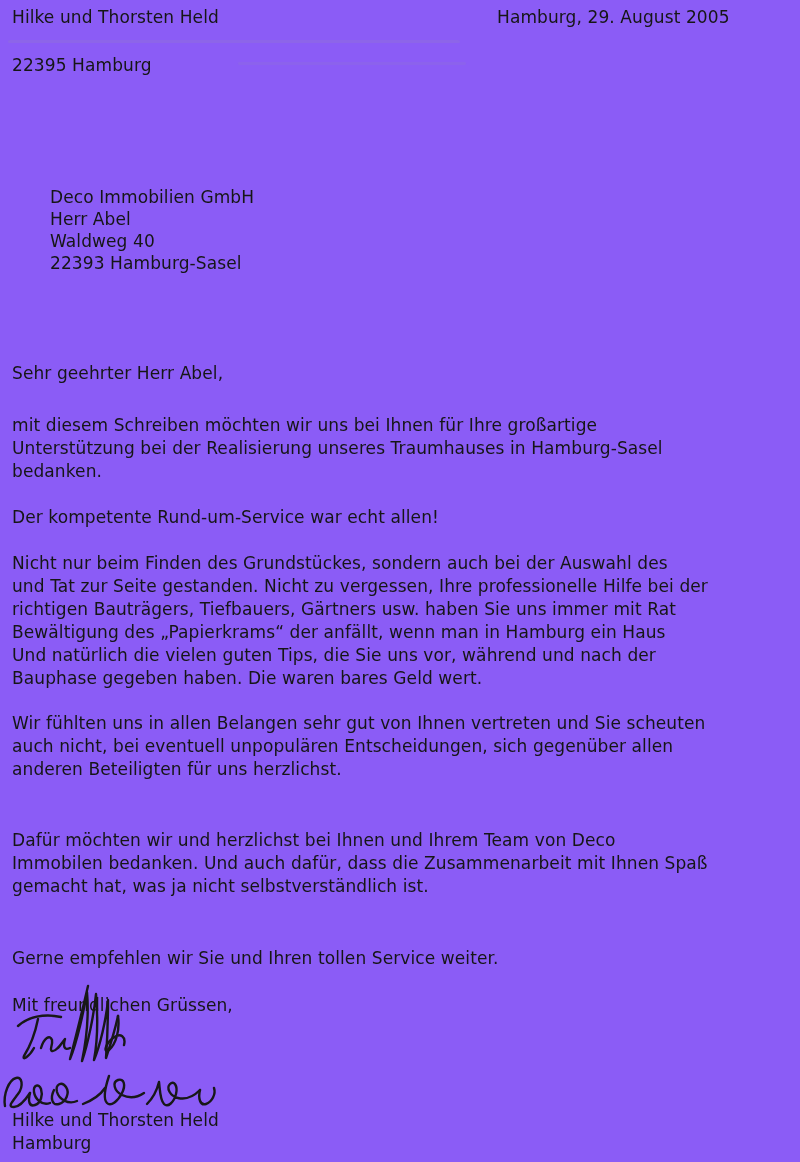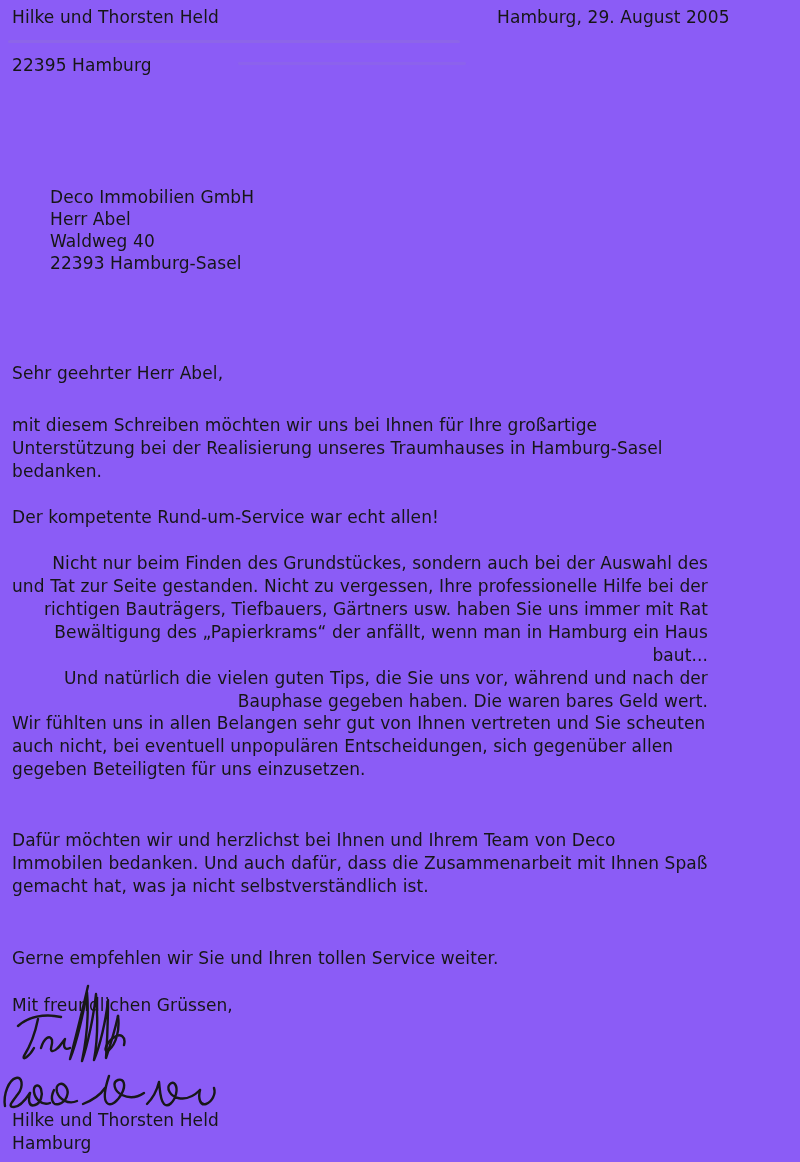--- a/index.html
+++ b/index.html
@@ -72,33 +72,32 @@
   <div class="abs" style="top:362px;">Sehr geehrter Herr Abel,</div>
 
   <div class="abs" style="top:414px;">
       <div class="line">mit diesem Schreiben möchten wir uns bei Ihnen für Ihre großartige</div>
       <div class="line">Unterstützung bei der Realisierung unseres Traumhauses in Hamburg-Sasel</div>
       <div class="line">bedanken.</div>
     </div>
   <div class="abs" style="top:506px;">
       <div class="line">Der kompetente Rund-um-Service war echt allen!</div>
     </div>
-  <div class="abs" style="top:552px;text-align:right;">
+  <div class="abs" style="top:552px;">
       <div class="line">Nicht nur beim Finden des Grundstückes, sondern auch bei der Auswahl des</div>
       <div class="line">und Tat zur Seite gestanden. Nicht zu vergessen, Ihre professionelle Hilfe bei der</div>
       <div class="line">richtigen Bauträgers, Tiefbauers, Gärtners usw. haben Sie uns immer mit Rat</div>
       <div class="line">Bewältigung des „Papierkrams“ der anfällt, wenn man in Hamburg ein Haus</div>
-      <div class="line">baut...</div>
       <div class="line">Und natürlich die vielen guten Tips, die Sie uns vor, während und nach der</div>
       <div class="line">Bauphase gegeben haben. Die waren bares Geld wert.</div>
     </div>
   <div class="abs" style="top:712px;">
       <div class="line">Wir fühlten uns in allen Belangen sehr gut von Ihnen vertreten und Sie scheuten</div>
       <div class="line">auch nicht, bei eventuell unpopulären Entscheidungen, sich gegenüber allen</div>
-      <div class="line">gegeben Beteiligten für uns einzusetzen.</div>
+      <div class="line">anderen Beteiligten für uns herzlichst.</div>
     </div>
   <div class="abs" style="top:829px;">
       <div class="line">Dafür möchten wir und herzlichst bei Ihnen und Ihrem Team von Deco</div>
       <div class="line">Immobilen bedanken. Und auch dafür, dass die Zusammenarbeit mit Ihnen Spaß</div>
       <div class="line">gemacht hat, was ja nicht selbstverständlich ist.</div>
     </div>
   <div class="abs" style="top:947px;">
       <div class="line">Gerne empfehlen wir Sie und Ihren tollen Service weiter.</div>
     </div>
 

